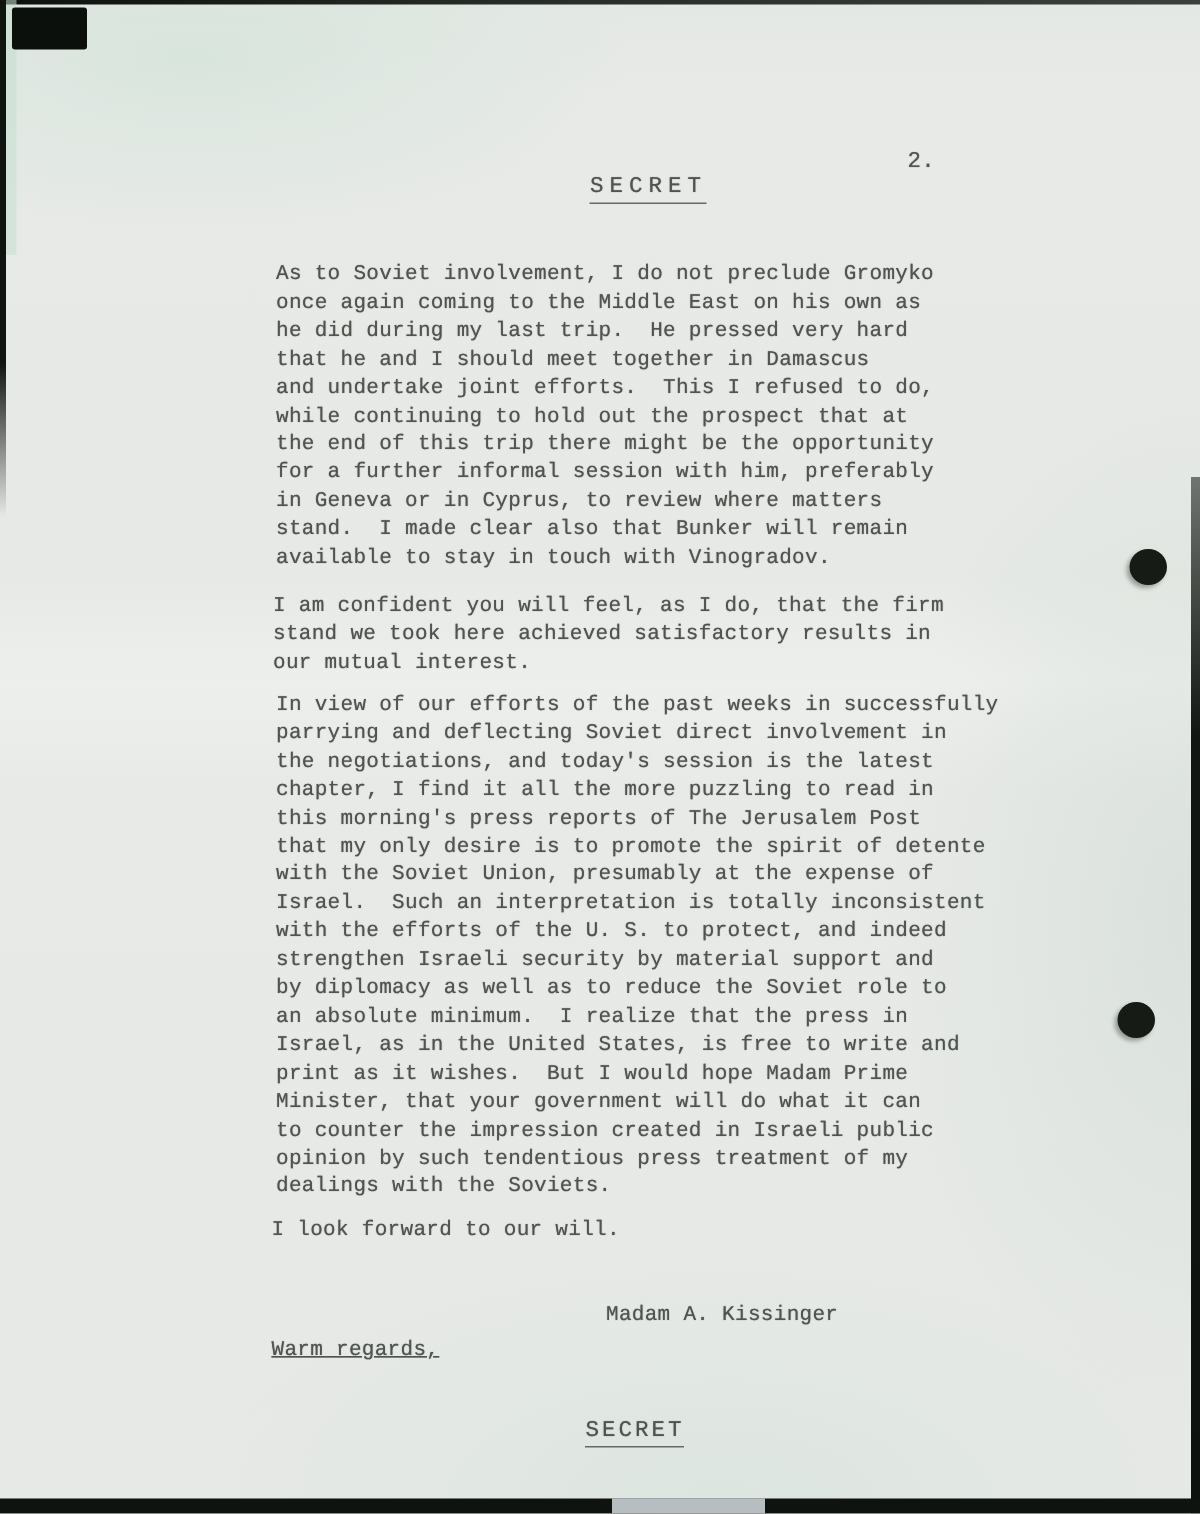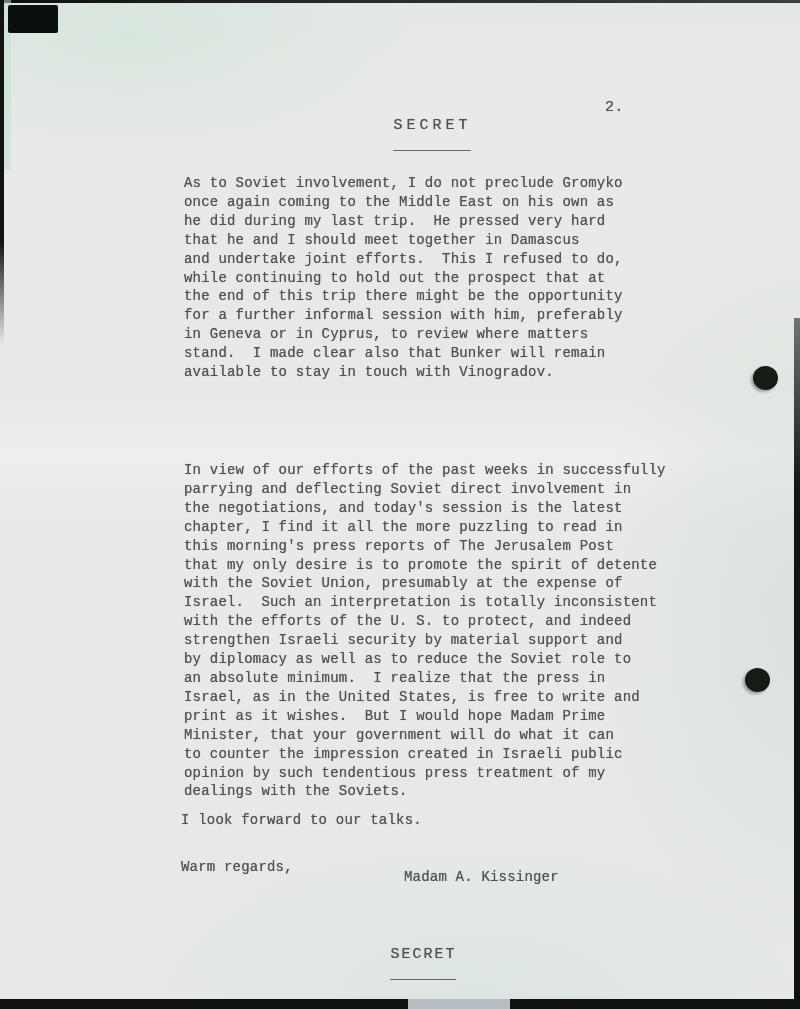--- a/index.html
+++ b/index.html
@@ -34,21 +34,21 @@
     line-height: 18.9px;
     letter-spacing: 0.2px;
     white-space: pre-wrap;
     text-shadow: 0 0 0.7px rgba(80,84,79,0.75);
   }
 
   .classification {
     display: inline-block;
     font-size: 15px;
     border-bottom: 1.6px solid rgba(80,84,79,0.85);
-    padding-bottom: 14px;
+    padding-bottom: 0;
     text-shadow: 0 0 0.7px rgba(80,84,79,0.8);
   }
   .classification.top { letter-spacing: 4px; }
   .classification.bottom { letter-spacing: 2px; }
 
   
   .edge-top    { position: absolute; left: 0; top: 0; width: 800px; height: 3px;
                  background: linear-gradient(to right, #0d110e, #262b27 40%, #3a403b 100%); }
   .corner-blot { position: absolute; left: 8px; top: 5px; width: 50px; height: 28px;
                  background: #0c100d; border-radius: 2px; }
@@ -90,42 +90,45 @@
 he did during my last trip.  He pressed very hard
 that he and I should meet together in Damascus
 and undertake joint efforts.  This I refused to do,
 while continuing to hold out the prospect that at
 the end of this trip there might be the opportunity
 for a further informal session with him, preferably
 in Geneva or in Cyprus, to review where matters
 stand.  I made clear also that Bunker will remain
 available to stay in touch with Vinogradov.</div>
 
+  <div class="txt" style="left:182px; top:395px; width:480px;">I am confident you will feel, as I do, that the firm
+stand we took here achieved satisfactory results in
+our mutual interest.</div>
 
   <div class="txt" style="left:184px; top:461px; width:490px;">In view of our efforts of the past weeks in successfully
 parrying and deflecting Soviet direct involvement in
 the negotiations, and today's session is the latest
 chapter, I find it all the more puzzling to read in
 this morning's press reports of The Jerusalem Post
 that my only desire is to promote the spirit of detente
 with the Soviet Union, presumably at the expense of
 Israel.  Such an interpretation is totally inconsistent
 with the efforts of the U. S. to protect, and indeed
 strengthen Israeli security by material support and
 by diplomacy as well as to reduce the Soviet role to
 an absolute minimum.  I realize that the press in
 Israel, as in the United States, is free to write and
 print as it wishes.  But I would hope Madam Prime
 Minister, that your government will do what it can
 to counter the impression created in Israeli public
 opinion by such tendentious press treatment of my
 dealings with the Soviets.</div>
 
-  <div class="txt" style="left:181px; top:811px;">I look forward to our talks.</div>
-  <div class="txt" style="left:181px; top:858px;">Warm regards,</div>
+  <div class="txt" style="left:181px; top:811px;">I look forward to our will.</div>
+  <div class="txt" style="left:181px; top:891px;text-decoration:underline;">Warm regards,</div>
   <div class="txt" style="left:404px; top:868px;">Madam A. Kissinger</div>
 
   <div class="txt" style="left:356px; top:926px;">
     <span class="classification bottom">SECRET</span>
   </div>
 
   <div class="edge-bottom">
     <div class="gap"></div>
   </div>
 

